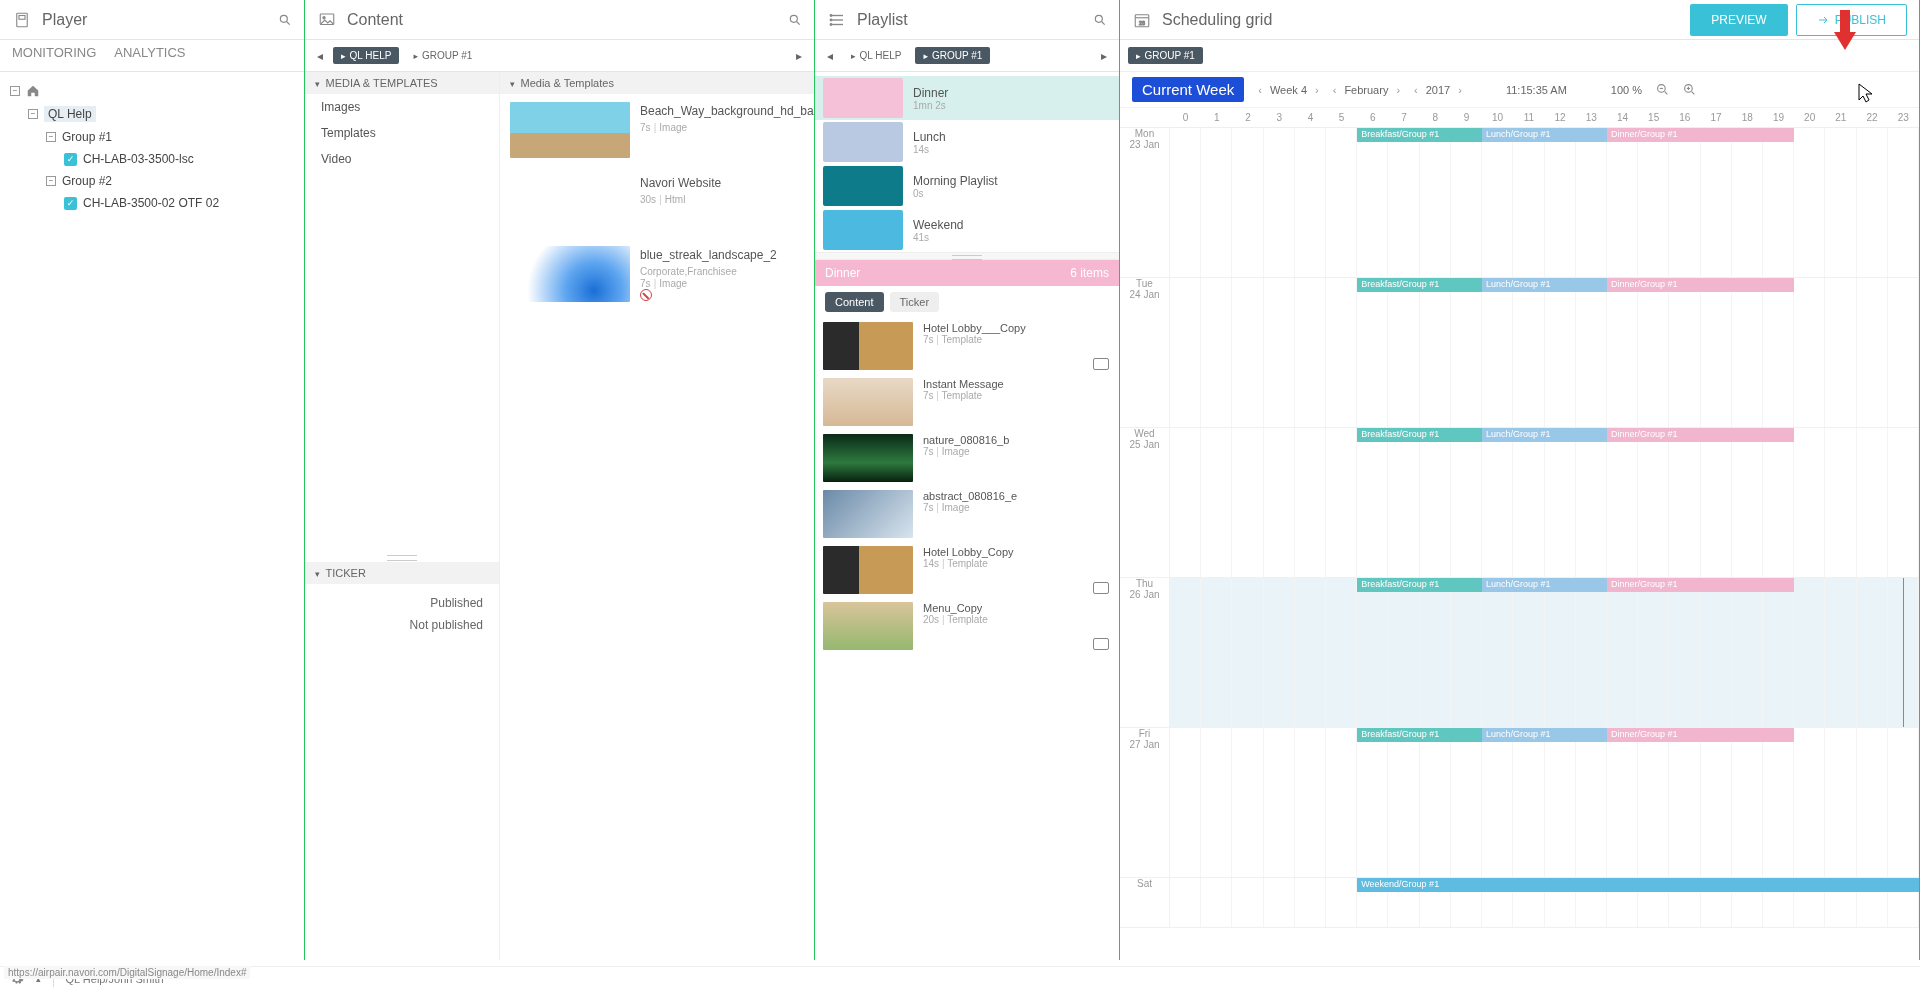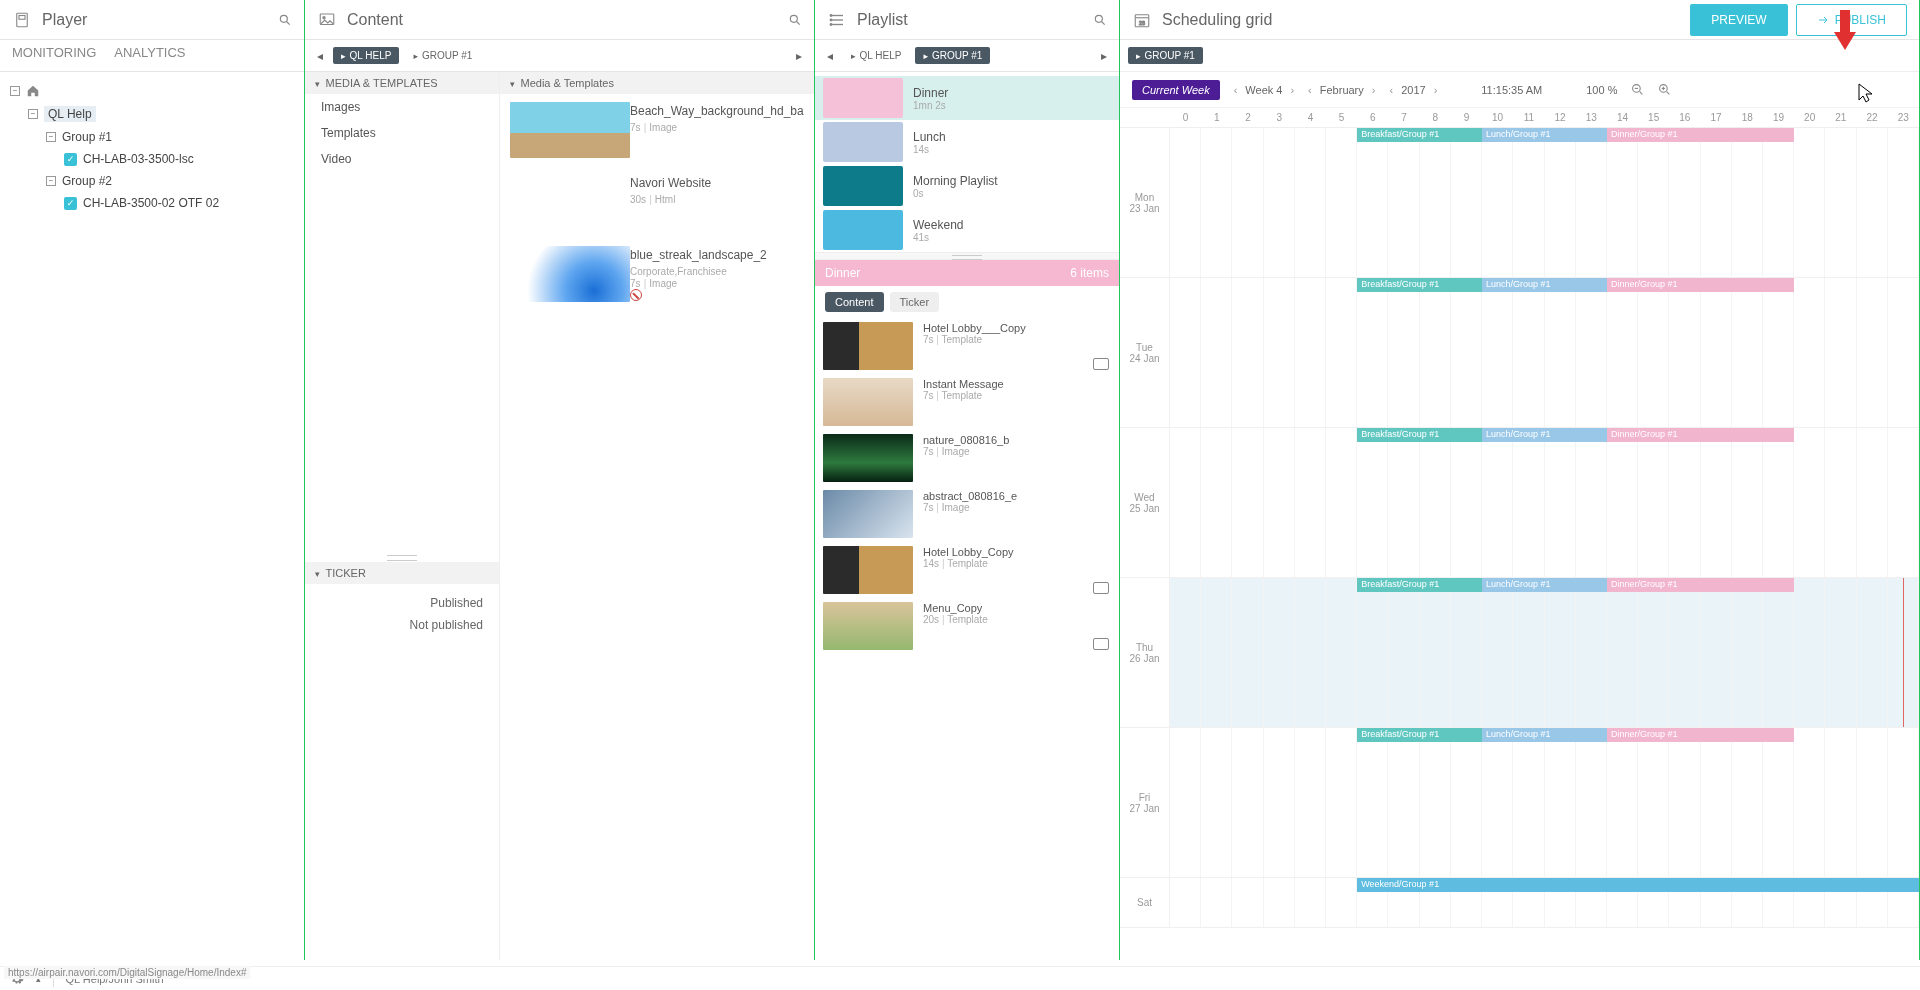--- a/index.html
+++ b/index.html
@@ -29,21 +29,21 @@
 .tree-row.lvl4 { padding-left: 54px; }
 .box-toggle { width: 10px; height: 10px; border: 1px solid #999; display: inline-flex; align-items: center; justify-content: center; font-size: 8px; line-height: 1; color: #666; }
 .tree-row.selected span.lbl { background: #e6edf3; }
 .chk { width: 13px; height: 13px; background: #39c2d7; border-radius: 2px; display:inline-flex; align-items:center; justify-content:center; color:#fff; font-size:9px; }
 .section-head { background: #f2f2f2; font-size: 11px; color: #666; padding: 5px 10px; display:flex; align-items:center; gap:6px; }
 .section-head .caret::before { content:"▾"; font-size:9px; }
 .content-split { flex:1; display:flex; }
 .content-left { width: 195px; border-right: 1px solid #eee; }
 .content-left .cat { padding: 6px 16px; color:#555; cursor:pointer; }
 .content-right { flex:1; overflow:auto; }
-.media-item { display:flex; padding:8px 10px; }
+.media-item { display:flex; padding:8px 10px; gap:10px; }
 .media-thumb { width: 120px; height: 56px; background:#ddd; border-radius:1px; flex-shrink:0; }
 .media-meta { font-size:11px; color:#777; padding-top:2px; }
 .media-meta .title { color:#555; font-size:12px; margin-bottom:3px; white-space:nowrap; overflow:hidden; text-overflow:ellipsis; max-width:180px; }
 .media-meta .sub { font-size:10px; color:#aaa; }
 .ticker-list { padding:8px 16px;text-align:right; }
 .ticker-list div { padding: 4px 0; color:#666; }
 .playlist-body { flex:1; overflow:auto; padding: 4px 0; }
 .pl-item { display:flex; align-items:center; gap:10px; padding:2px 8px; }
 .pl-swatch { width:80px; height:40px; border-radius:2px; flex-shrink:0; }
 .pl-meta .title { font-size:12px; color:#555; }
@@ -58,29 +58,29 @@
 .pl-content-item { display:flex; padding:4px 8px; gap:10px; align-items:flex-start; position:relative; }
 .pl-content-thumb { width:90px; height:48px; background:#888; border-radius:1px; flex-shrink:0; }
 .pl-content-item .title { font-size:11px; color:#555; }
 .pl-content-item .sub { font-size:10px; color:#aaa; }
 .monitor-icon { position:absolute; right:10px; bottom:4px; width:16px; height:12px; border:1.5px solid #888; border-radius:2px; }
 .sched-toolbar { height:32px; border-bottom:1px solid #eee; display:flex; align-items:center; padding:0 8px; gap:8px; }
 .btn { font-size:12px; padding:8px 20px; border-radius:2px; cursor:pointer; border:1px solid transparent; }
 .btn.preview { background:#39c2d7; color:#fff; }
 .btn.publish { background:#fff; color:#39c2d7; border:1px solid #39c2d7; display:flex; align-items:center; gap:6px; }
 .sched-controls { height:36px; display:flex; align-items:center; padding:0 12px; gap:14px; font-size:11px; color:#666; border-bottom:1px solid #f3f3f3; }
-.cw-chip { background:#4c1d95; color:#fff; padding:4px 10px; border-radius:2px; font-size:11px;font-style:italic; }
+.cw-chip { background:#1d4ed8; color:#fff; padding:4px 10px; border-radius:2px; font-size:15px; }
 .nav-group { display:flex; align-items:center; gap:8px; }
 .nav-group .arr { color:#999; cursor:pointer; }
 .hours-header { display:flex; padding-left:50px; font-size:10px; color:#999; border-bottom:1px solid #eee; }
 .hours-header div { flex:1; text-align:center; padding:4px 0; }
 .grid-body { flex:1; overflow:auto; position:relative; }
 .day-row { display:flex; min-height:150px; border-bottom:1px solid #f0f0f0; }
 .day-row.short { min-height:50px; }
-.day-label { width:50px; display:flex; flex-direction:column; align-items:center; justify-content:center; font-size:10px; color:#999; border-right:1px solid #f0f0f0; }
+.day-label { width:50px; display:flex; flex-direction:column; align-items:center; font-size:10px; color:#999; border-right:1px solid #f0f0f0; }
 .day-track { flex:1; position:relative; background: repeating-linear-gradient(to right, transparent, transparent calc(100%/24 - 1px), #f4f4f4 calc(100%/24 - 1px), #f4f4f4 calc(100%/24)); }
 .day-track.highlight { background-color:#eaf3f7; }
 .event { position:absolute; top:0; height:14px; font-size:9px; color:#fff; padding:1px 4px; overflow:hidden; white-space:nowrap; }
 .ev-breakfast { background:#5fc7c0; }
 .ev-lunch { background:#98c7e8; }
 .ev-dinner { background:#f2b5ce; }
 .ev-weekend { background:#5ebce0; }
 .footer { position:absolute; left:0; bottom:0; right:0; height:24px; background:#fff; border-top:1px solid #eee; display:flex; align-items:center; padding:0 10px; font-size:11px; color:#777; gap:12px; }
 .footer .url { position:absolute; left:4px; bottom:11px; font-size:10px; color:#888; background:#f7f7f7; padding:1px 4px; }
 .red-arrow { position:absolute; top:8px; right:60px; pointer-events:none; }

